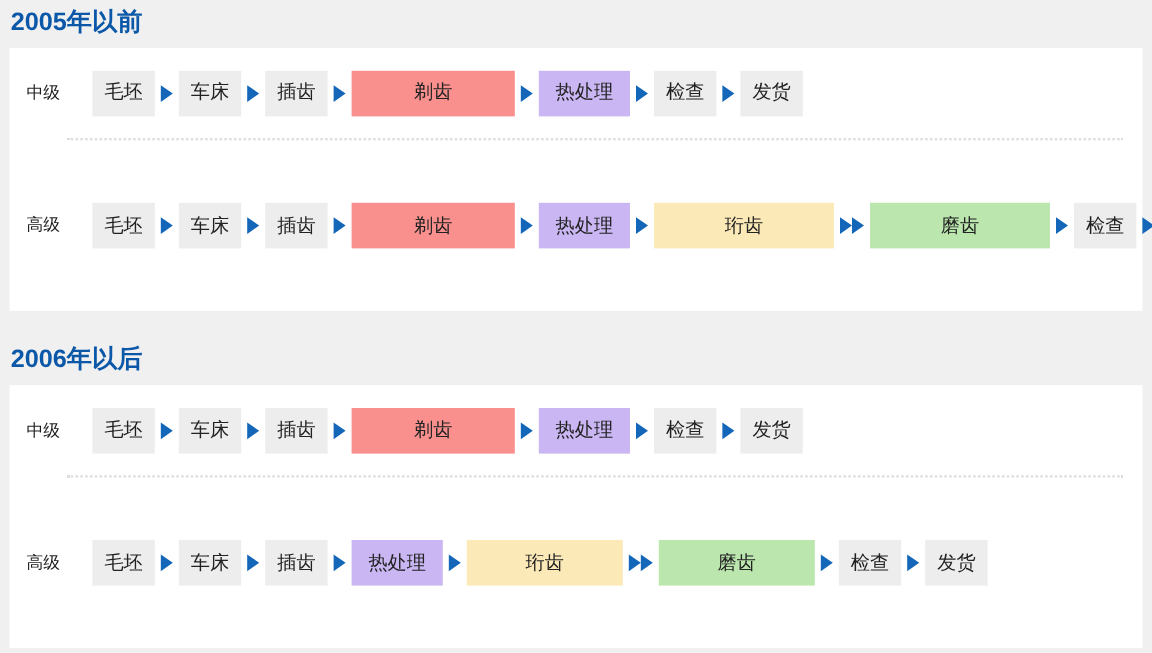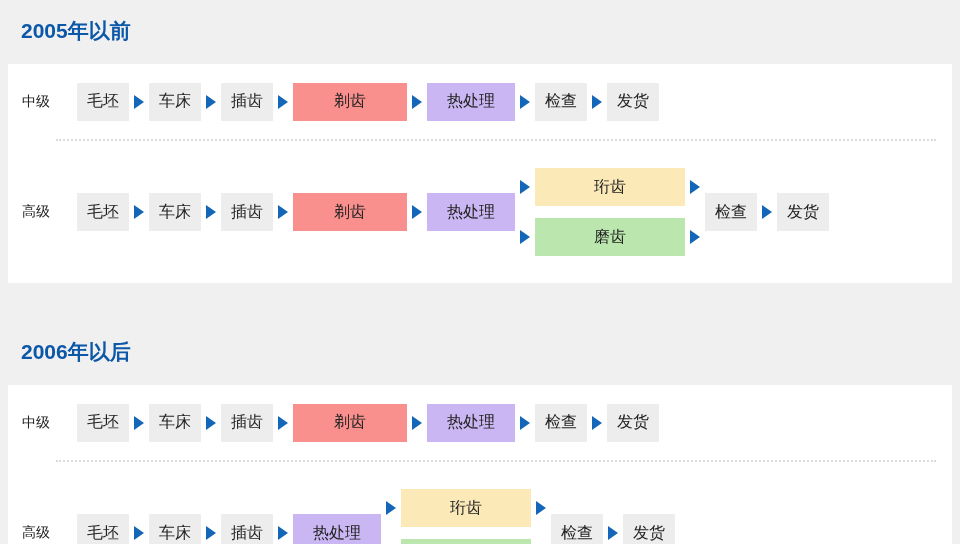--- a/index.html
+++ b/index.html
@@ -9,42 +9,42 @@
     --separator:#dcdcdc;
   }
   html,body{margin:0;padding:0;}
   body{
     width:960px;height:544px;overflow:hidden;
     background:var(--page-bg);
     font-family:"Liberation Sans","DejaVu Sans",sans-serif;
   }
   .section-title{
     font-size:21px;line-height:26px;font-weight:bold;color:var(--title);
-    margin:12px;padding:6px 8px 8px 9px;
+    margin:0;padding:6px 8px 8px 9px;
   }
-  .section--second .section-title{padding-top:44px;}
+  .section--second .section-title{padding-top:28px;}
   .panel{background:var(--panel-bg);margin:0 8px;}
   .flow-row{display:flex;align-items:center;column-gap:5px;padding-left:14px;}
   .flow-row.r1{height:75px;}
   .flow-row.r2{height:142px;}
   .row-label{
     font-size:14px;color:var(--label-text);margin-right:10px;min-width:40px;
     white-space:nowrap;
   }
   .box{
     height:38px;display:flex;align-items:center;justify-content:center;
     font-size:16px;color:var(--box-text);box-sizing:border-box;white-space:nowrap;
     flex:0 0 auto;
   }
   .box--default{background:var(--box-default);width:52px;}
-  .box--red{background:var(--box-red);width:114px;}
-  .box--purple{background:var(--box-purple);width:88px;}
+  .box--red{background:var(--box-red);width:136px;}
+  .box--purple{background:var(--box-purple);width:76px;}
   .box--yellow{background:var(--box-yellow);}
   .box--green{background:var(--box-green);}
-  .branch-group{display:flex;flex-direction:column;row-gap:12px;flex:0 0 auto;}
+  .branch-group{display:flex;flex-direction:row;row-gap:12px;flex:0 0 auto;}
   .branch-line{display:flex;align-items:center;column-gap:5px;}
   .branch-line .box{width:150px;}
   .section--second .branch-line .box{width:130px;}
   .arrow{
     width:0;height:0;flex:0 0 auto;
     border-left:10px solid var(--arrow);
     border-top:7px solid transparent;
     border-bottom:7px solid transparent;
   }
   .separator{

